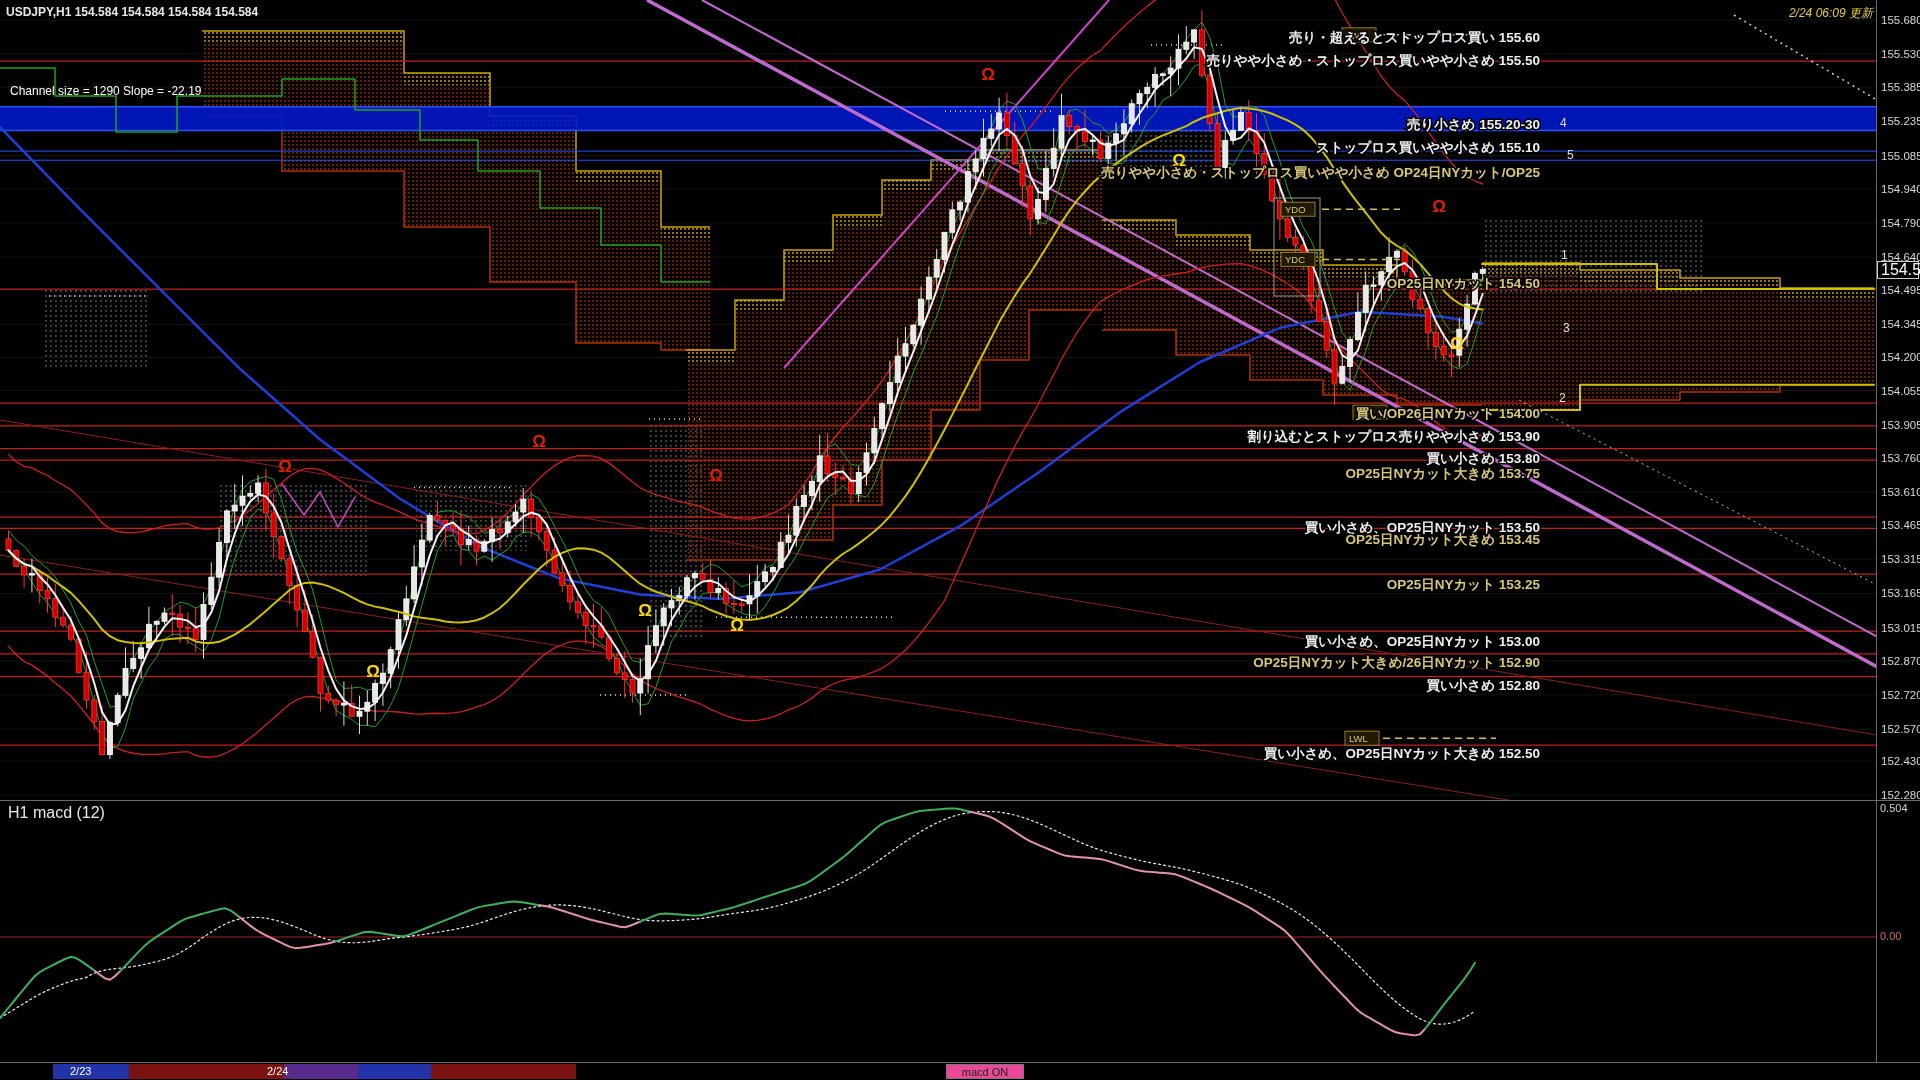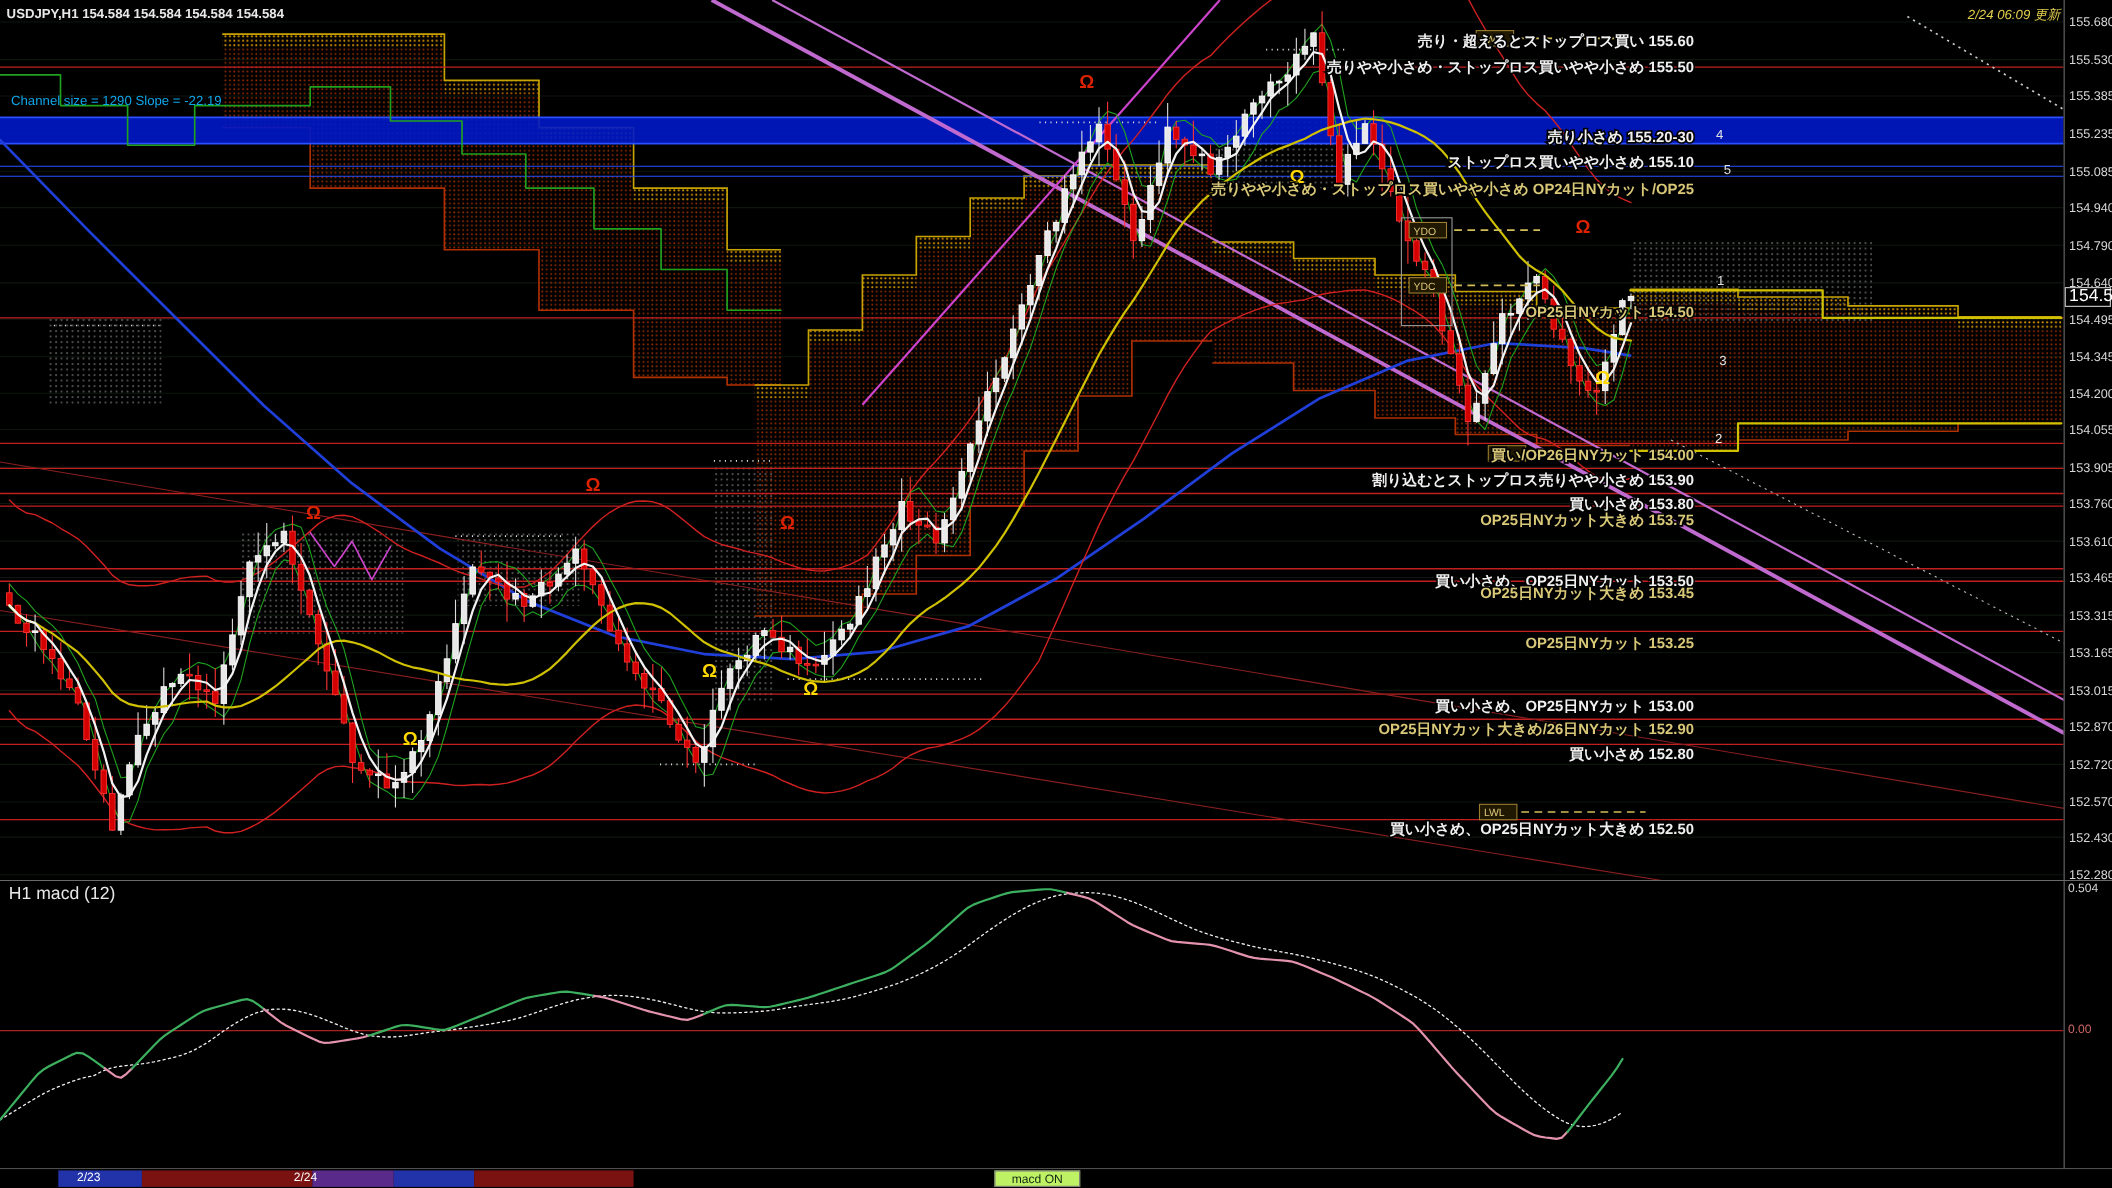--- a/index.html
+++ b/index.html
@@ -7,36 +7,36 @@
   .stage {
     position: relative; width: 1920px; height: 1080px;
     background: #000; overflow: hidden;
     font-family: "Liberation Sans", sans-serif;
   }
   .stage svg { position:absolute; left:0; top:0; z-index:1; }
   .stage svg text { font-family: "Liberation Sans", sans-serif; }
   .ov { position:absolute; z-index:5; white-space:nowrap; }
   #symbol-line { left:6px; top:5px; font-size:12px; font-weight:600; color:#e8e8e8; }
   #update-time { right:47px; top:5px; font-size:12px; color:#e3ce4e;font-style:italic; }
-  #channel-info { left:10px; top:84px; font-size:12px; color:#0ea5e9; }
+  #channel-info { left:10px; top:84px; font-size:12px; color:#ffffff; }
   #watermark { left:74px; top:104px; font-size:62px; font-weight:600; color:#ffffff; letter-spacing:2px; }
   #price-tag {
     left:1877px; top:261px; width:42px; height:18px; background:#000;
     border:1px solid #cfcfcf; color:#fff; font-size:16px; line-height:16px; padding-left:3px;
   }
   #macd-label { left:8px; top:804px; font-size:16px; color:#e8e8e8; }
   #macd-top { left:1880px; top:802px; font-size:11px; color:#d0d0d0; }
   #macd-zero { left:1880px; top:930px; font-size:11px; color:#cc6666; }
   #macd-bottom { left:1880px; top:1087px; font-size:11px; color:#d0d0d0; }
   #volume-scale { left:1878px; top:1064px; font-size:11px; color:#c8c8c8;margin-top:20px; }
   #bottom-bar { left:0; top:1063px; width:1920px; height:17px; background:#000; z-index:4; position:absolute; }
   .bar-seg { position:absolute; top:1px; height:15px; }
   .bar-date { position:absolute; top:2px; font-size:11px; color:#ffffff; z-index:6; }
   #macd-btn {
-    left:904px; top:1064px; width:78px; height:15px; background:#bef264; color:#142814;
+    left:946px; top:1064px; width:78px; height:15px; background:#ec4899; color:#142814;
     font-size:11px; line-height:15px; text-align:center; border:1px solid #777; cursor:pointer;
   }
 </style>
 </head>
 <body>
 
 <div class="stage">
 
   <svg id="chart-svg" width="1920" height="1080" viewBox="0 0 1920 1080">
     <defs>

